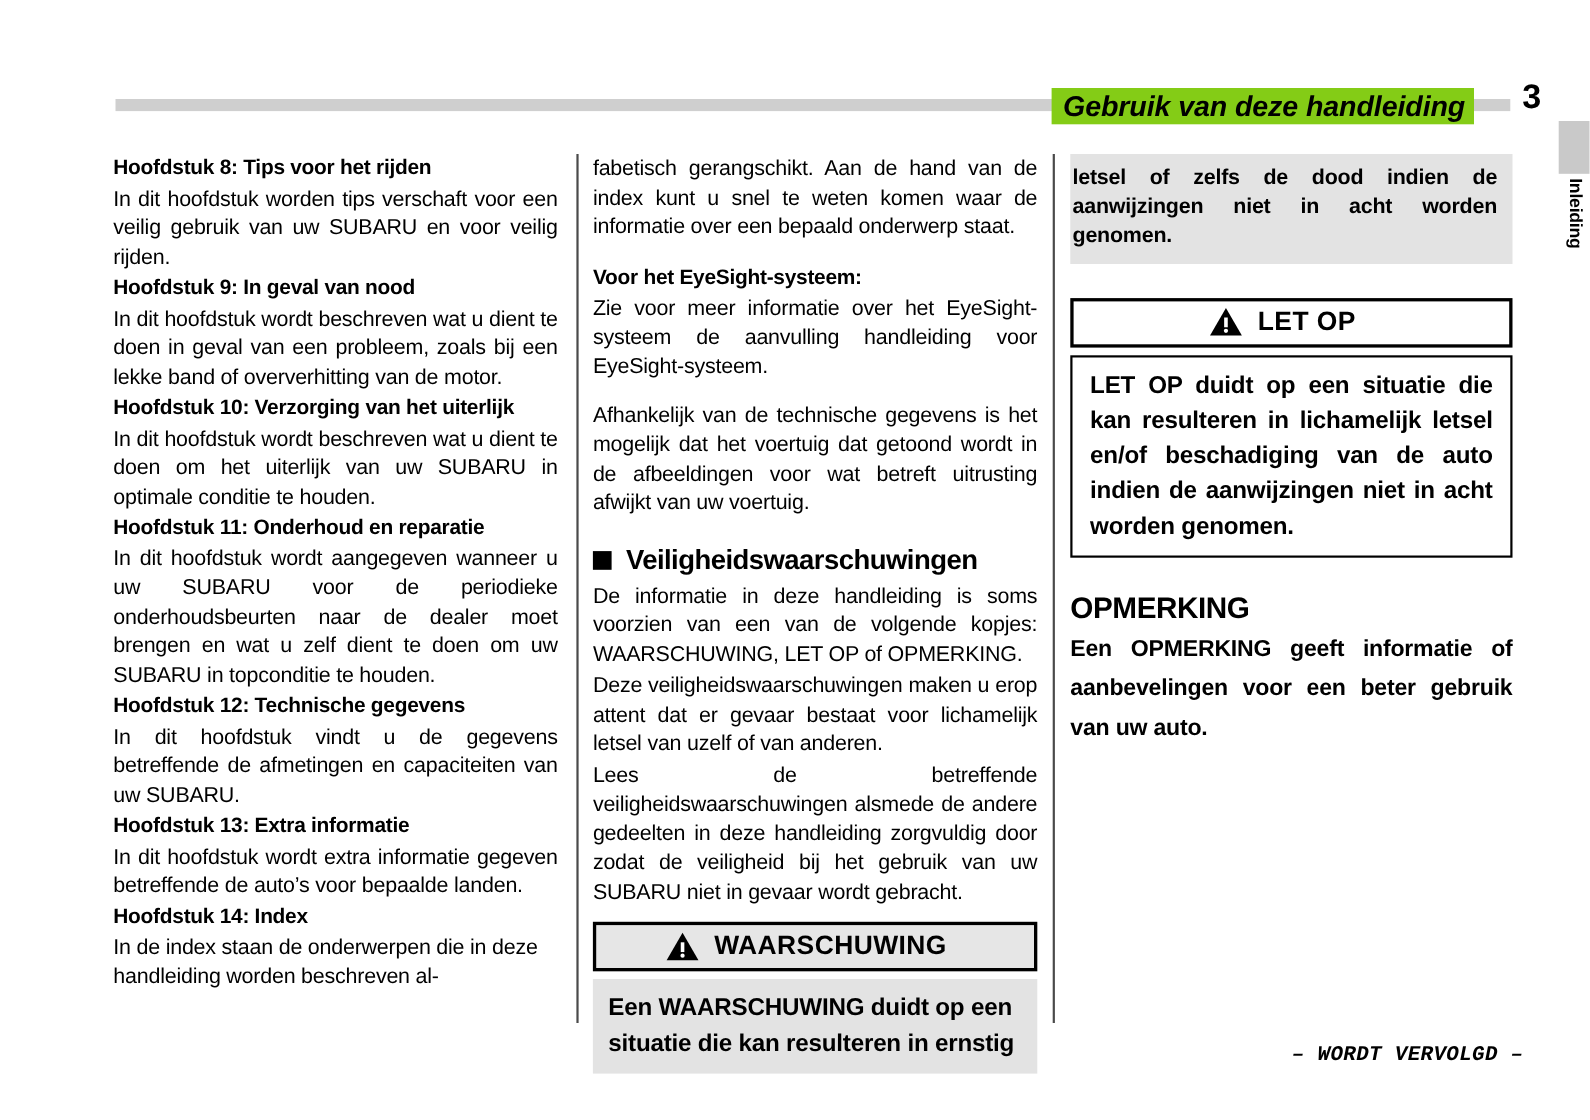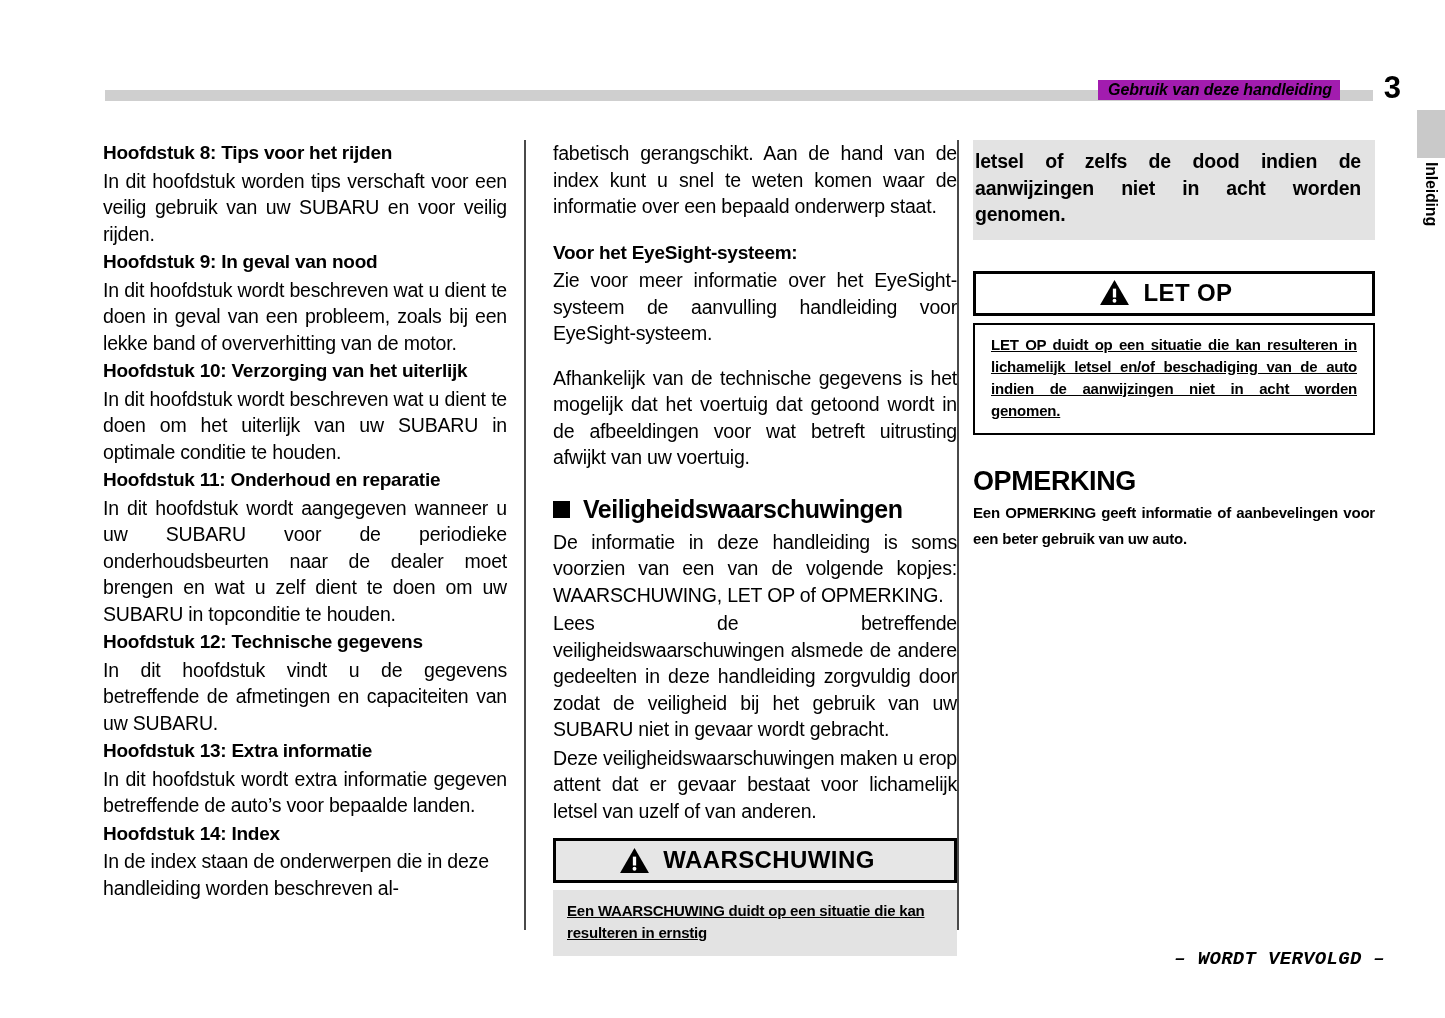--- a/index.html
+++ b/index.html
@@ -29,25 +29,25 @@
     left: 105px;
     top: 12px;
     width: 1268px;
     height: 11px;
     background: #cfcfcf;
   }
   .header-title {
     position: absolute;
     right: 105px;
     top: 2px;
-    font-size: 16px;
+    font-size: 26px;
     font-weight: bold;
     font-style: italic;
     letter-spacing: -0.1px;
-    background: #a21caf;
+    background: #84cc16;
     padding: 1px 8px 1px 10px;
     white-space: nowrap;
   }
   .header-pageno {
     position: absolute;
     right: 44px;
     top: -6px;
     font-size: 31px;
     font-weight: bold;
     line-height: 1;
@@ -76,21 +76,21 @@
     text-align: left;
     line-height: 26px;
   }
 
   
   .col {
     position: absolute;
     top: 140px;
   }
   #col-left   { left: 103px;  width: 404px; }
-  #col-mid    { left: 553px;  width: 404px; }
+  #col-mid    { left: 539px;  width: 404px; }
   #col-right  { left: 973px;  width: 402px; }
 
   .divider {
     position: absolute;
     top: 140px;
     width: 2px;
     height: 790px;
     background: #4a4a4a;
   }
   #divider-1 { left: 524px; }
@@ -162,47 +162,46 @@
     background: #e3e3e3;
     padding: 10px 14px 12px 14px;
     margin-top: 7px;
   }
   .alert-body.boxed {
     background: #ffffff;
     border: 2px solid #000000;
     padding: 9px 16px 11px 16px;
   }
   .alert-body p {
-    font-size: 15px;
-    font-weight: bold;
-    line-height: 22px;
+    font-size: 22px;
+    font-weight: bold;
+    line-height: 32px;
     margin: 0;
     text-align: justify;
     letter-spacing: -0.2px;
-    text-decoration: underline;
   }
   .alert-body p.nojust { text-align: left; }
 
   
   .cont-body {
     background: #e3e3e3;
     padding: 8px 14px 12px 2px;
   }
 
   h2.plain-head {
     font-size: 27px;
     font-weight: bold;
     margin: 30px 0 3px 0;
     line-height: 32px;
     letter-spacing: -0.4px;
   }
   p.bold-body {
-    font-size: 15px;
-    font-weight: bold;
-    line-height: 26px;
+    font-size: 21px;
+    font-weight: bold;
+    line-height: 36px;
     margin: 0;
     text-align: justify;
     letter-spacing: -0.2px;
   }
 
   
   .footer {
     position: absolute;
     right: 60px;
     top: 948px;
@@ -259,22 +258,22 @@
   <p class="body">Zie voor meer informatie over het EyeSight-systeem de aanvulling handleiding voor EyeSight-systeem.</p>
 
   <p class="body gap">Afhankelijk van de technische gegevens is het mogelijk dat het voertuig dat getoond wordt in de afbeeldingen voor wat betreft uitrusting afwijkt van uw voertuig.</p>
 
   <h2 class="section-head">
     <span class="sq-bullet"></span>
     <span>Veiligheidswaarschuwingen</span>
   </h2>
 
   <p class="body">De informatie in deze handleiding is soms voorzien van een van de volgende kopjes: WAARSCHUWING, LET OP of OPMERKING.</p>
+  <p class="body">Deze veiligheidswaarschuwingen maken u erop attent dat er gevaar bestaat voor lichamelijk letsel van uzelf of van anderen.</p>
   <p class="body">Lees de betreffende veiligheidswaarschuwingen alsmede de andere gedeelten in deze handleiding zorgvuldig door zodat de veiligheid bij het gebruik van uw SUBARU niet in gevaar wordt gebracht.</p>
-  <p class="body">Deze veiligheidswaarschuwingen maken u erop attent dat er gevaar bestaat voor lichamelijk letsel van uzelf of van anderen.</p>
 
   <div class="alert-head">
     <span class="warn-tri">
       <svg viewBox="0 0 32 28" width="31" height="27" xmlns="http://www.w3.org/2000/svg">
         <path d="M16 1 L31 27 L1 27 Z" fill="#000000"></path>
         <rect x="14.3" y="10" width="3.4" height="9.2" fill="#ffffff"></rect>
         <circle cx="16" cy="22.6" r="2" fill="#ffffff"></circle>
       </svg>
     </span>
     <span class="alert-head-text">WAARSCHUWING</span>

